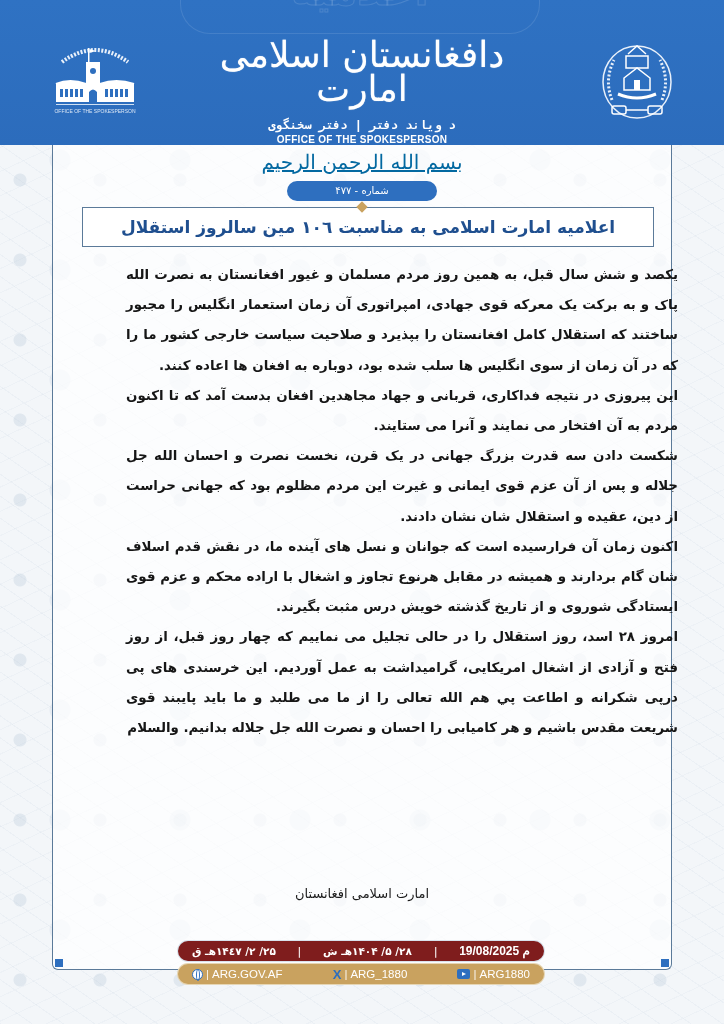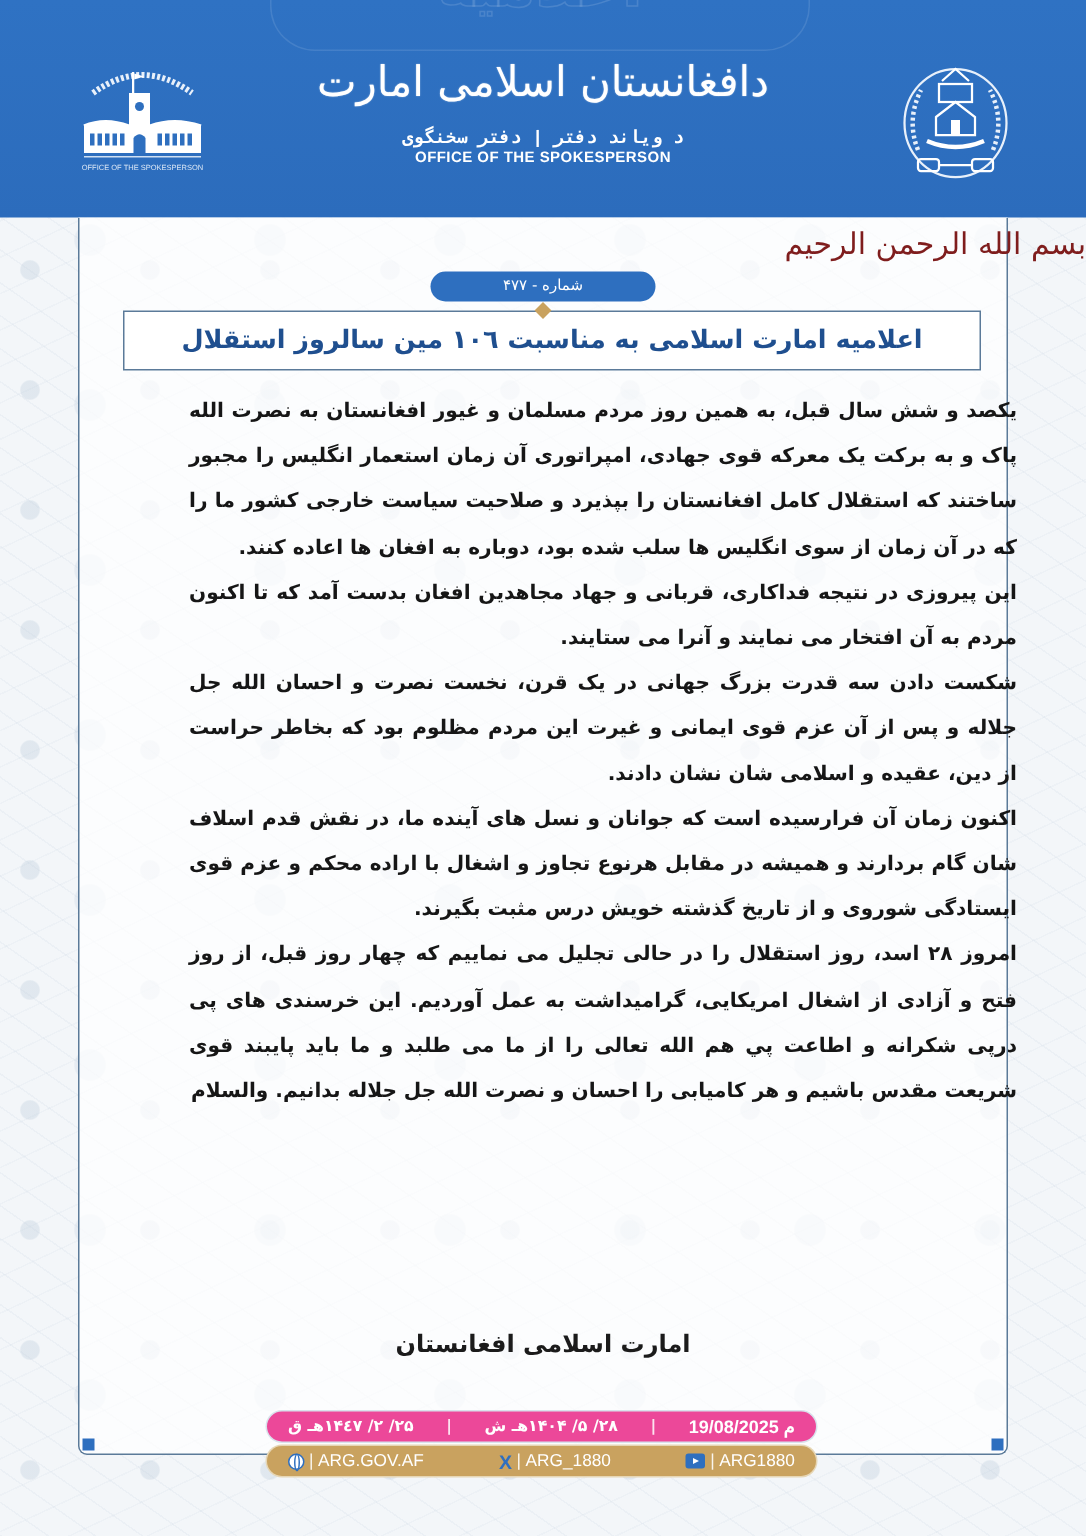--- a/index.html
+++ b/index.html
@@ -45,21 +45,21 @@
   .logo-left {
     position: absolute; left: 50px; top: 40px; width: 90px; height: 78px;
   }
   .logo-right {
     position: absolute; left: 598px; top: 40px; width: 78px; height: 82px;
   }
   .title-block {
     position: absolute; left: 200px; top: 38px; width: 324px; text-align: center; color: #fff;
   }
   .title-ar {
-    font-family: "DejaVu Serif", serif; font-size: 28px; line-height: 34px;
+    font-family: "DejaVu Serif", serif; font-size: 36px; line-height: 34px;
     direction: rtl; letter-spacing: 1px;
     text-shadow: 0 0 1px rgba(255,255,255,0.6);
   }
   .title-en {
     font-family: "Liberation Sans", sans-serif; font-weight: bold;
     font-size: 14px; margin-top: 4px; letter-spacing: 0.3px;
   }
   .title-dept {
     font-size: 12px; font-weight: bold; direction: rtl; margin-top: 12px; font-family: Liberation Mono, monospace;
   }
@@ -73,23 +73,23 @@
     border-left: 1.5px solid #5b7a99; border-right: 1.5px solid #5b7a99;
     border-bottom: 1.5px solid #5b7a99;
     border-radius: 0 0 6px 6px;
     background: rgba(255,255,255,0.72);
     z-index: 1;
   }
   .frame .corner { position: absolute; bottom: 2px; width: 8px; height: 8px; background: #2e6fbf; }
   .frame .corner.l { left: 2px; }
   .frame .corner.r { right: 2px; }
   .basmala {
-    position: absolute; left: 0; right: 0; top: 150px; text-align: right;
-    font-family: "DejaVu Serif", serif; font-size: 20px; color: #7f1d1d; direction: rtl;
-    z-index: 2; letter-spacing: 1px;
+    position: absolute; left: 0; right: 0; top: 150px; text-align: center;
+    font-family: "DejaVu Serif", serif; font-size: 20px; color: #0369a1; direction: rtl;
+    z-index: 2; letter-spacing: 1px; text-decoration: underline;
   }
   .number-pill {
     position: absolute; left: 287px; top: 181px; width: 150px; height: 20px;
     background: #2e6fbf; border-radius: 10px; color: #fff; text-align: center;
     font-size: 10px; font-weight: normal; line-height: 20px; direction: rtl; z-index: 2;
   }
   .diamond {
     position: absolute; left: 358px; top: 203px; width: 8px; height: 8px;
     background: #c9a25f; transform: rotate(45deg); z-index: 3;
   }
@@ -104,25 +104,25 @@
   .body-text {
     position: absolute; left: 86px; top: 260px; width: 552px;
     direction: rtl; text-align: justify; text-align-last: right;
     font-size: 13.4px; line-height: 30.2px; font-weight: 600; color: #161616;
     z-index: 2;
     margin-left: 40px;
   }
   .body-text p { margin: 0; }
   .signature {
     position: absolute; left: 0; right: 0; top: 886px; text-align: center;
-    font-size: 16px; font-weight: 700; direction: rtl; z-index: 2;
+    font-size: 13px; font-weight: 400; direction: rtl; z-index: 2;
   }
   .date-bar {
     position: absolute; left: 178px; top: 941px; width: 366px; height: 20px;
-    background: #ec4899; border-radius: 10px; color: #fff;
+    background: #7f1d1d; border-radius: 10px; color: #fff;
     display: flex; align-items: center; justify-content: space-between;
     padding: 0 14px; font-size: 10.5px; font-weight: bold; z-index: 2;
     box-shadow: 0 0 0 1px #d9e2ec;
   }
   .date-bar .sep { opacity: 0.85; padding: 0 6px; }
   .date-bar .greg { font-family: "Liberation Sans", sans-serif; font-size: 12px; direction: ltr; }
   .date-bar .rtl { direction: rtl; }
   .social-bar {
     position: absolute; left: 178px; top: 964px; width: 366px; height: 20px;
     background: #c9a25f; border-radius: 10px; color: #fff;
@@ -214,21 +214,21 @@
 <div class="number-pill">شماره - ۴۷۷</div>
 <div class="diamond"></div>
 
 <div class="headline-box">
   <div class="headline">اعلامیه امارت اسلامی به مناسبت ۱۰٦ مین سالروز استقلال</div>
 </div>
 
 <div class="body-text">
   <p>یکصد و شش سال قبل، به همین روز مردم مسلمان و غیور افغانستان به نصرت الله پاک و به برکت یک معرکه قوی جهادی، امپراتوری آن زمان استعمار انگلیس را مجبور ساختند که استقلال کامل افغانستان را بپذیرد و صلاحیت سیاست خارجی کشور ما را که در آن زمان از سوی انگلیس ها سلب شده بود، دوباره به افغان ها اعاده کنند.</p>
   <p>این پیروزی در نتیجه فداکاری، قربانی و جهاد مجاهدین افغان بدست آمد که تا اکنون مردم به آن افتخار می نمایند و آنرا می ستایند.</p>
-  <p>شکست دادن سه قدرت بزرگ جهانی در یک قرن، نخست نصرت و احسان الله جل جلاله و پس از آن عزم قوی ایمانی و غیرت این مردم مظلوم بود که بخاطر حراست از دین، عقیده و اسلامی شان نشان دادند.</p>
+  <p>شکست دادن سه قدرت بزرگ جهانی در یک قرن، نخست نصرت و احسان الله جل جلاله و پس از آن عزم قوی ایمانی و غیرت این مردم مظلوم بود که جهانی حراست از دین، عقیده و استقلال شان نشان دادند.</p>
   <p>اکنون زمان آن فرارسیده است که جوانان و نسل های آینده ما، در نقش قدم اسلاف شان گام بردارند و همیشه در مقابل هرنوع تجاوز و اشغال با اراده محکم و عزم قوی ایستادگی شوروی و از تاریخ گذشته خویش درس مثبت بگیرند.</p>
   <p>امروز ۲۸ اسد، روز استقلال را در حالی تجلیل می نماییم که چهار روز قبل، از روز فتح و آزادی از اشغال امریکایی، گرامیداشت به عمل آوردیم. این خرسندی های پی درپی شکرانه و اطاعت پي هم الله تعالی را از ما می طلبد و ما باید پایبند قوی شریعت مقدس باشیم و هر کامیابی را احسان و نصرت الله جل جلاله بدانیم. والسلام</p>
 </div>
 
 <div class="signature">امارت اسلامی افغانستان</div>
 
 <div class="date-bar">
   <span class="rtl">۲۵/ ۲/ ۱۴٤٧هـ ق</span>
   <span class="sep">|</span>
   <span class="rtl">۲۸/ ۵/ ۱۴۰۴هـ ش</span>

